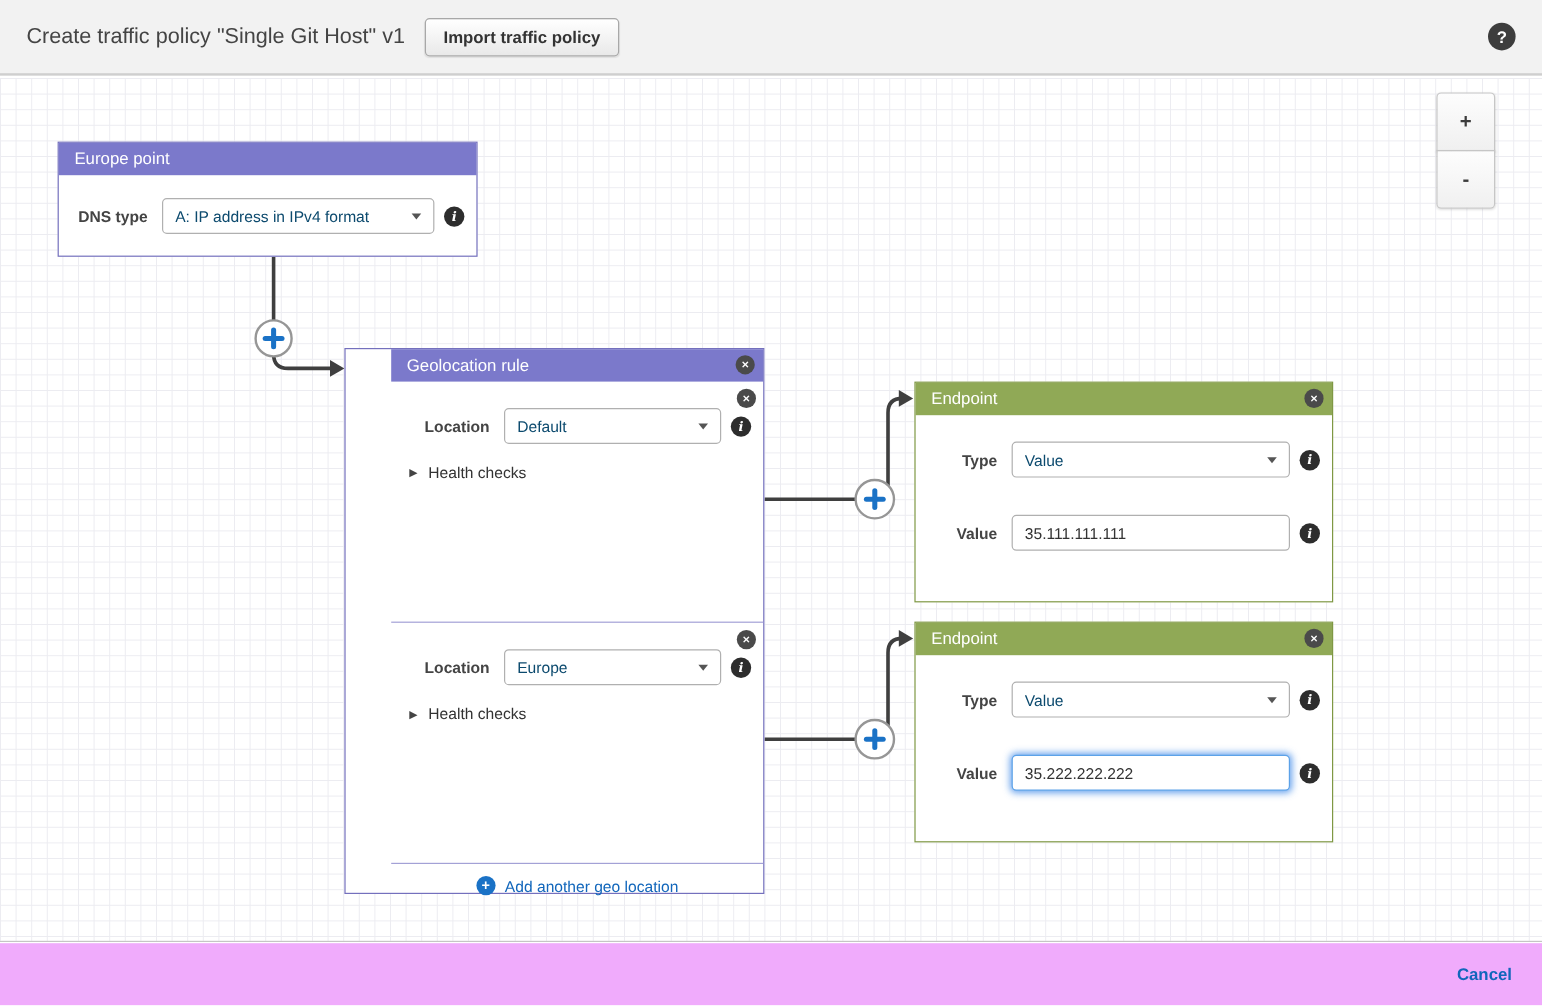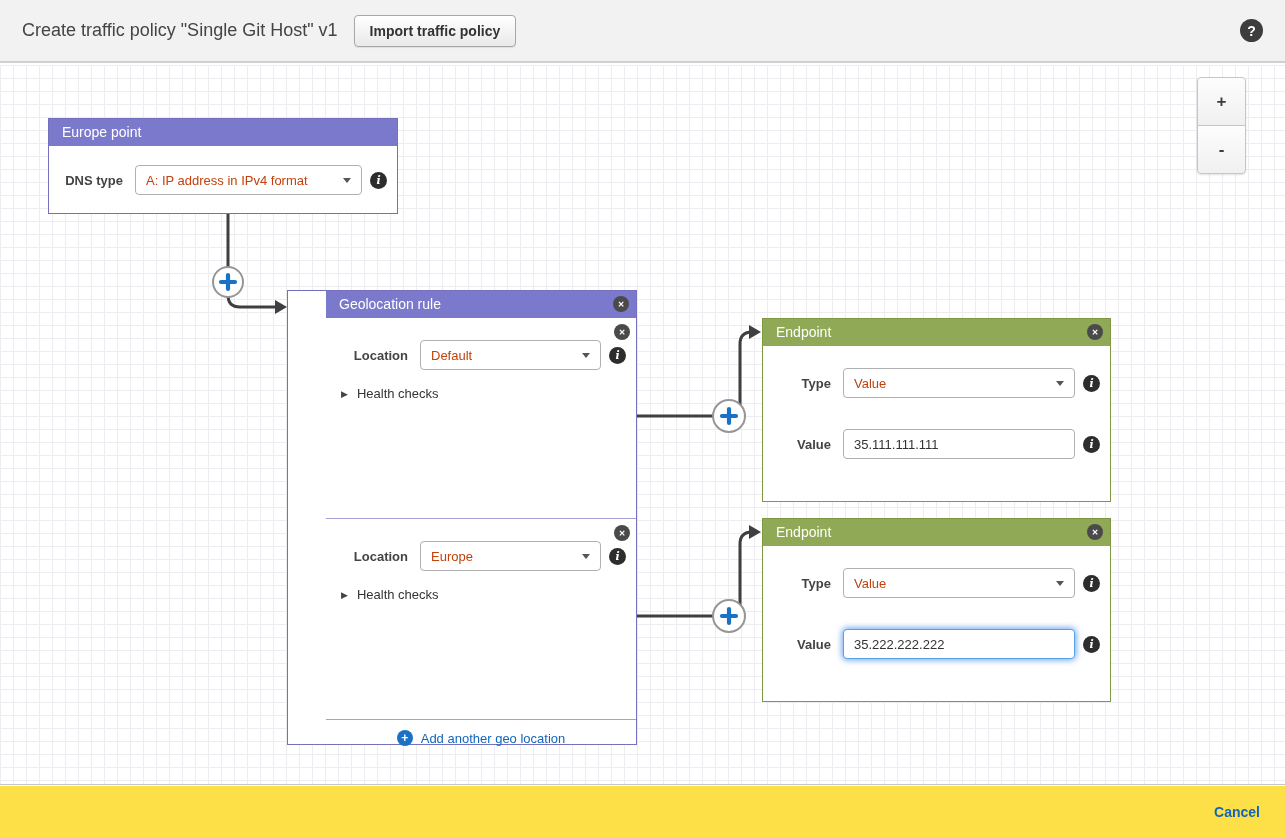--- a/index.html
+++ b/index.html
@@ -48,21 +48,21 @@
                 align-items:center; justify-content:center; cursor:pointer; }
   .info-icon  { display:inline-flex; width:17px; height:17px; border-radius:50%;
                 background:#2d2d2d; color:#fff; flex:0 0 17px;
                 font:italic bold 11px "DejaVu Serif", serif;
                 align-items:center; justify-content:center; cursor:pointer; }
 
   .field-row { display:flex; align-items:center; }
   .field-label { font-size:13px; font-weight:bold; color:#444; text-align:right; }
   .dropdown { height:30px; background:#fff; border:1px solid #b0b0b0; border-radius:4px;
               display:flex; align-items:center; padding:0 10px; flex:1;
-              margin:0 8px 0 12px; font-size:13px; color:#c2410c; cursor:pointer; }
+              margin:0 8px 0 12px; font-size:13px; color:#0c4a6e; cursor:pointer; }
   .dropdown .dd-text { flex:1; overflow:hidden; white-space:nowrap; }
   .caret { width:0; height:0; border-left:4px solid transparent;
            border-right:4px solid transparent; border-top:5px solid #555; }
   .text-input { height:30px; background:#fff; border:1px solid #b0b0b0; border-radius:4px;
                 flex:1; margin:0 8px 0 12px; padding:0 10px; font-family:inherit;
                 font-size:13px; color:#333; min-width:0; }
   .text-input.focused { border:1px solid #5ca2e8; outline:none;
                         box-shadow:0 0 6px 1px rgba(66,139,232,.8); }
 
   
@@ -90,21 +90,21 @@
   
   .endpoint { width:349px; height:184px; border:1px solid #7f9844; }
   .endpoint.first  { left:762px; top:253px; }
   .endpoint.second { left:762px; top:453px; }
   .endpoint .node-body { padding:22px 10px 0 12px; }
   .endpoint .field-label { width:56px; }
   .endpoint .row-value { margin-top:31px; }
 
   
   .page-footer { position:absolute; left:0; top:786px; width:1285px; height:52px;
-                 background:#fde047; display:flex; align-items:center;
+                 background:#f0abfc; display:flex; align-items:center;
                  justify-content:flex-end; padding-right:25px; gap:24px; }
   .cancel-link { font-size:14px; font-weight:bold; color:#1166bb; cursor:pointer; }
   .btn-primary { background:linear-gradient(#3a8ad5,#1f6fc0); border:1px solid #1c5f9e;
                  border-radius:4px; height:30px; padding:0 17px; font-family:inherit;
                  font-size:14px; font-weight:bold; color:#fff; cursor:pointer;
                  text-shadow:0 -1px 0 rgba(0,0,0,.25); }
 </style>
 </head>
 <body>
 

